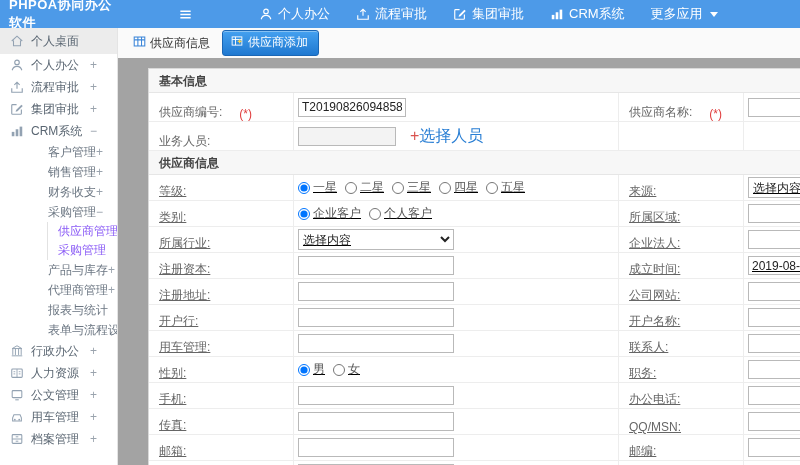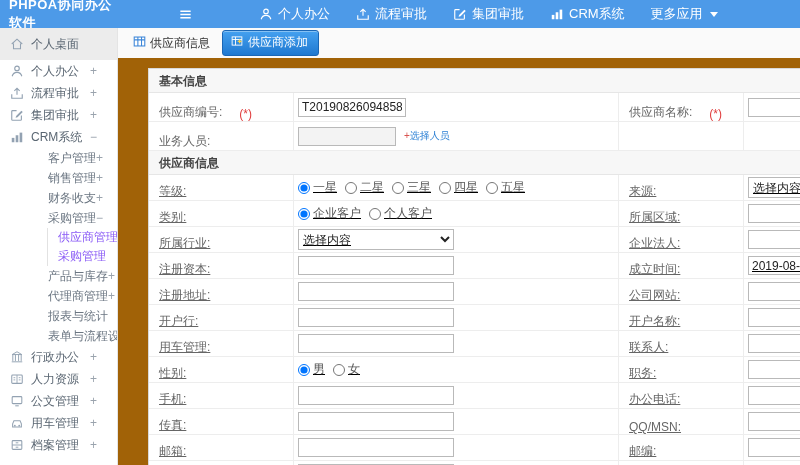--- a/index.html
+++ b/index.html
@@ -16,28 +16,28 @@
   .caret { width:0; height:0; border-left:4px solid transparent; border-right:4px solid transparent;
     border-top:5px solid #fff; margin-left:2px; }
 
   
   .shell { display:flex; height:437px; }
   .sidebar { width:118px; flex:none; background:#fff; border-right:1px solid #e4e4e4;
     color:#5a6672; font-size:12px; overflow:hidden; }
   .s-item { display:flex; align-items:center; cursor:pointer; white-space:nowrap; }
   .s0 { height:22px; padding:0 20px 0 10px; }
   .s0 .sic { width:14px; height:14px; margin-right:7px; color:#93a2b2; flex:none; }
-  .s0.first { height:32px; background:#ececec; }
+  .s0.first { height:26px; background:#ececec; }
   .s1 { height:20px; padding:0 34px 0 48px; color:#6b7682; }
   .s2 { height:19px; margin-left:47px; border-left:1px solid #e2e2e2; padding-left:10px; color:#8b5cf6; }
   .exp { margin-left:auto; color:#9aa3ad; font-size:12px; }
   .s-item .sic svg { width:14px; height:14px; }
 
   
-  .content { flex:1; background:#a16207; overflow:hidden; }
+  .content { flex:1; background:#a3a3a3; overflow:hidden; }
   .tabs { height:30px; display:flex; align-items:center; padding-left:15px; gap:12px; background:#fafafa; }
   .tab { display:flex; align-items:center; gap:4px; font-size:12px; color:#333; cursor:pointer; }
   .tab.active { background:linear-gradient(#45a1f0,#1f78d0); border:1px solid #1a66b5; border-radius:3px;
     color:#fff; padding:3px 10px 4px 8px; gap:5px; box-shadow:inset 0 1px 0 rgba(255,255,255,.35); }
 
   
   .form-panel { margin:10px 0 0 30px; width:760px; background:#fff; border:1px solid #d9d9d9; }
   .sec-h { height:24px; line-height:24px; background:#f7f7f7; border-bottom:1px solid #e6e6e6;
     font-size:12px; font-weight:bold; color:#444; padding-left:10px; }
   .frow { display:grid; grid-template-columns:145px 325px 125px 1fr; border-bottom:1px solid #ededed; }
@@ -46,21 +46,21 @@
   .lc { display:flex; align-items:flex-end; padding-left:10px; font-size:12px; color:#666;
     border-right:1px solid #ededed; gap:17px; }
   .fc { display:flex; align-items:center; padding-left:4px; border-right:1px solid #ededed; }
   .fc:last-child { border-right:none; }
   .req { color:#e03e3e; }
   .inp { height:19px; border:1px solid #b9b9b9; font-size:12px; padding:0 3px; background:#fff; color:#222;
     font-family:"Liberation Sans","DejaVu Sans",sans-serif; }
   .w-no { width:108px; } .w-bp { width:98px; background:#f3f3f3; }
   .w-std { width:156px; } .w-r { width:140px; }
   select.inp { height:21px; padding:0; }
-  .lnk { font-size:10px; margin-left:8px; cursor:pointer; text-decoration:none; white-space:nowrap; }
+  .lnk { font-size:16px; margin-left:14px; cursor:pointer; text-decoration:none; white-space:nowrap; }
   .lnk .plus { color:#d9534f; } .lnk .ltxt { color:#2a7fd4; }
   .rgroup { display:flex; align-items:center; font-size:12px; color:#555; }
   .rgroup label { display:flex; align-items:center; margin-right:8px; cursor:pointer; }
   .rgroup input[type=radio] { width:12px; height:12px; margin:0 3px 0 0; }
 </style>
 </head>
 <body>
 
 <div class="topbar">
   <div class="logo">PHPOA协同办公软件</div>

